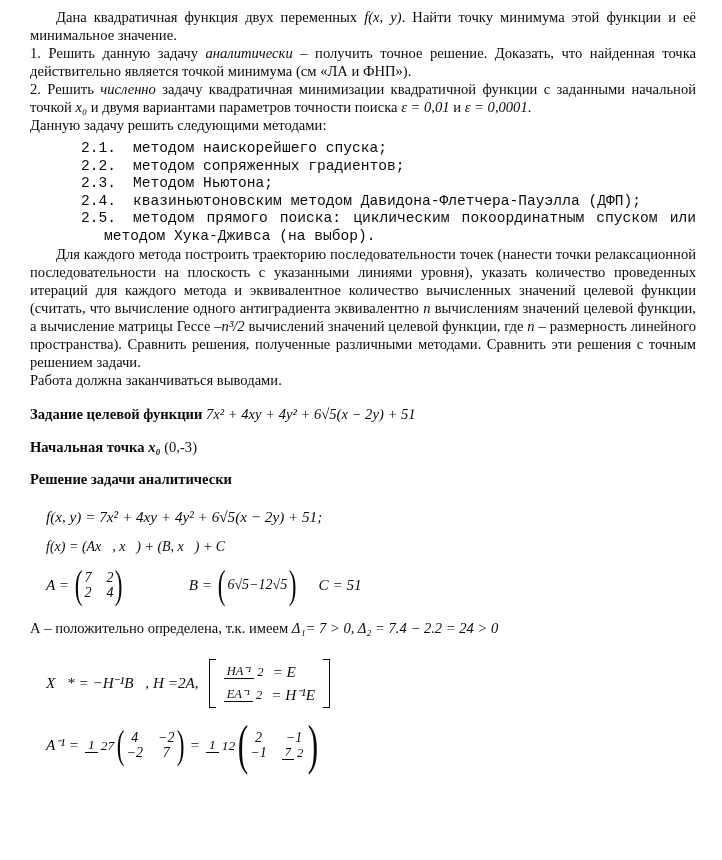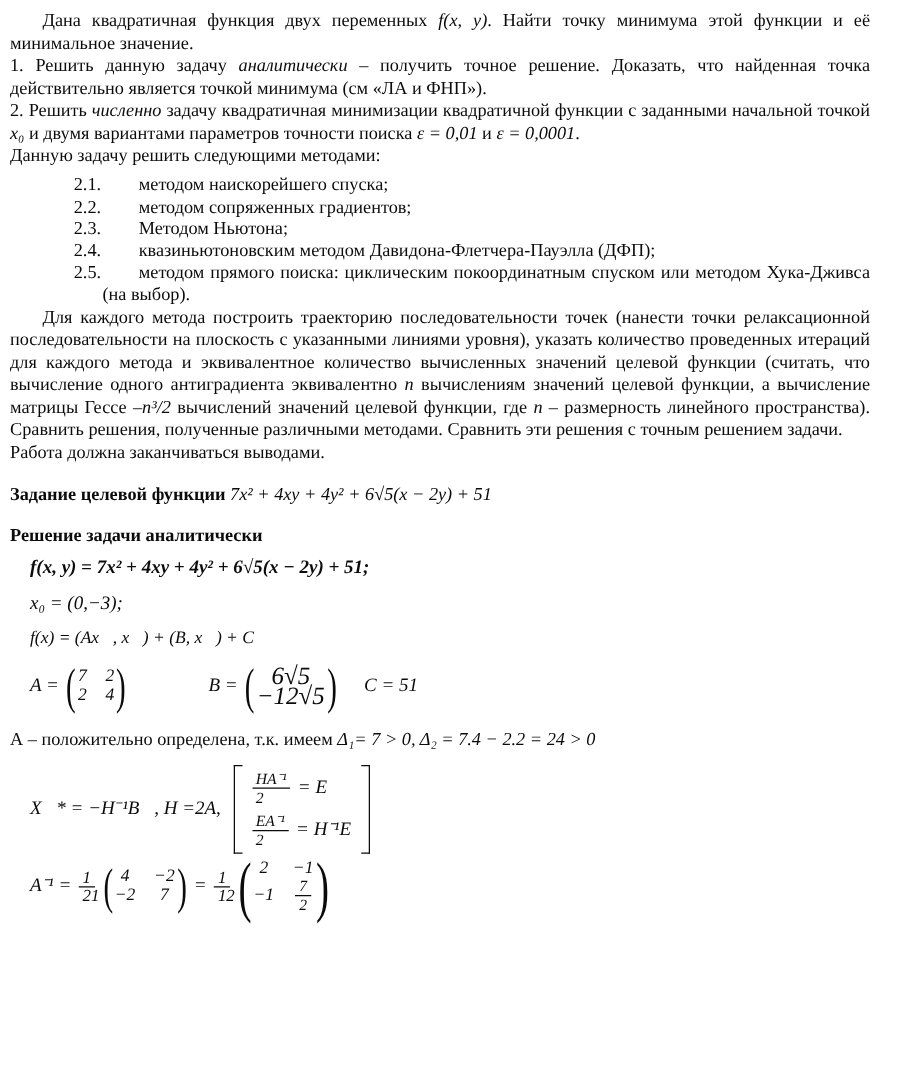--- a/index.html
+++ b/index.html
@@ -3,66 +3,66 @@
 <meta charset="utf-8">
 <style>
   html, body { margin:0; padding:0; background:#ffffff; }
   body {
     width:722px; height:860px; overflow:hidden;
     color:#0b0b0b;
     font-family:"Liberation Serif", serif;
     font-size:14.6px;
     line-height:18px;
   }
-  .page { padding:8px 26px 0 8px; }
+  .page { padding:8px 26px 0 30px; }
 
   p { margin:0; }
   .just { text-align:justify; }
   .indent { text-indent:26px; }
   .em { font-style:italic; }
   .math { font-style:italic; }
   b, .bold { font-weight:bold; }
   .bold-math { font-weight:bold; font-style:italic; }
 
   
-  .methods { margin-top:6px; }
+  .methods { margin-top:6px;font-family:Liberation Mono, monospace; }
   .method-item { padding-left:74px; text-indent:-23px; text-align:justify; line-height:17.5px; }
   .method-num { display:inline-block; width:52px; text-indent:0; }
 
   .long-para { line-height:18px; }
 
   
   .h-line { margin-top:14px; line-height:22px; }
   .h-line2 { margin-top:12px; line-height:20px; }
   .h-line3 { margin-top:13px; line-height:19px; }
 
   
   .formula { font-style:italic; padding-left:16px; }
-  .f-def   { margin-top:3px;  line-height:24px; font-size:15.2px;font-weight:bold; }
+  .f-def   { margin-top:16px;  line-height:24px; font-size:15.2px; }
   .f-x0    { margin-top:7px;  line-height:20px; font-size:15.2px; }
   .f-repr  { margin-top:8px;  line-height:18px; }
   .f-vec   { margin-top:8px;  line-height:20px; font-size:14px; }
   .f-pos   { margin-top:12px; line-height:20px; }
   .f-conv  { margin-top:11px; line-height:20.5px; }
 
   .formula-row { display:flex; align-items:center; padding-left:16px; font-style:italic; font-size:15.2px; }
   .mat-row { margin-top:7px; height:42px; }
   .fitem { display:inline-flex; align-items:center; }
 
   
   .mat { display:inline-flex; align-items:center; }
   .paren { font-family:"Liberation Serif",serif; display:inline-block; transform:scaleX(.58); font-style:normal; }
   .p-m { font-size:40px; line-height:34px; margin:0 -3px; }
   .p-l { font-size:54px; line-height:46px; margin:0 -4px; }
   .grid22 { display:inline-grid; grid-template-columns:auto auto; column-gap:15px;
             justify-items:center; align-items:center; font-size:14px; line-height:15.5px; padding:0 2px; }
-  .colv { display:inline-flex; flex-direction:column; align-items:center; font-size:20px; line-height:16px; padding:0 2px; }
-
-  
-  .frac { display:inline-flex; flex-direction:column; align-items:flex-start; font-size:12.5px; line-height:14px; vertical-align:middle; }
+  .colv { display:inline-flex; flex-direction:row; align-items:center; font-size:14px; line-height:16px; padding:0 2px; }
+
+  
+  .frac { display:inline-flex; flex-direction:row; align-items:flex-end; font-size:12.5px; line-height:14px; vertical-align:middle; }
   .frac .fn { border-bottom:1.2px solid #0b0b0b; padding:0 3px; }
   .frac .fd { padding:0 3px; }
   .frac-big { font-size:13.5px; }
 
   
   .xstar-row { margin-top:14px; height:62px; }
   .sysblock { display:inline-flex; align-items:stretch; margin-left:10px; }
   .sqb { width:6px; }
   .sqb.l { border-left:1.6px solid #0b0b0b; border-top:1.6px solid #0b0b0b; border-bottom:1.6px solid #0b0b0b; }
   .sqb.r { border-right:1.6px solid #0b0b0b; border-top:1.6px solid #0b0b0b; border-bottom:1.6px solid #0b0b0b; }
@@ -95,26 +95,26 @@
     <p class="method-item"><span class="method-num">2.4.</span><span>квазиньютоновским методом Давидона-Флетчера-Пауэлла (ДФП);</span></p>
     <p class="method-item"><span class="method-num">2.5.</span><span>методом прямого поиска: циклическим покоординатным спуском или методом Хука-Дживса (на выбор).</span></p>
   </div>
 
   <p class="just indent long-para"><span>Для каждого метода построить траекторию последовательности точек (нанести точки релаксационной последовательности на плоскость с указанными линиями уровня), указать количество проведенных итераций для каждого метода и эквивалентное количество вычисленных значений целевой функции (считать, что вычисление одного антиградиента эквивалентно </span><span class="math">n</span><span> вычислениям значений целевой функции, а вычисление матрицы Гессе –</span><span class="math">n³/2</span><span> вычислений значений целевой функции, где </span><span class="math">n</span><span> – размерность линейного пространства). Сравнить решения, полученные различными методами. Сравнить эти решения с точным решением задачи.</span></p>
 
   <p class="just">Работа должна заканчиваться выводами.</p>
 
   <p class="h-line"><b>Задание целевой функции </b><span class="math">7x² + 4xy + 4y² + 6√5(x − 2y) + 51</span></p>
 
+  <p class="h-line2"><b>Начальная точка </b><span class="bold-math">x₀</span><span> (0,-3)</span></p>
 
   <p class="h-line3"><b>Решение задачи аналитически</b></p>
 
   <p class="formula f-def">f(x, y) = 7x² + 4xy + 4y² + 6√5(x − 2y) + 51;</p>
 
-  <p class="formula f-x0">x₀ = (0,−3);</p>
 
 
   <p class="formula f-vec">f(x) = (Ax⃗, x⃗) + (B, x⃗) + C</p>
 
   <div class="formula-row mat-row">
     <span class="fitem">
       <span class="mlabel">A =</span>
       <span class="mat">
           <span class="paren p-m">(</span>
           <span class="grid22">
@@ -164,21 +164,21 @@
           </span>
       </span>
       <span class="sqb r"></span>
     </span>
   </div>
 
   <div class="formula-row ainv-row">
     <span class="mlabel">A⁻¹ =</span>
     <span class="frac frac-big">
         <span class="fn">1</span>
-        <span class="fd">21</span>
+        <span class="fd">27</span>
       </span>
     <span class="mat">
         <span class="paren p-m">(</span>
         <span class="grid22">
           <span>4</span>
           <span>−2</span>
           <span>−2</span>
           <span>7</span>
         </span>
         <span class="paren p-m">)</span>

